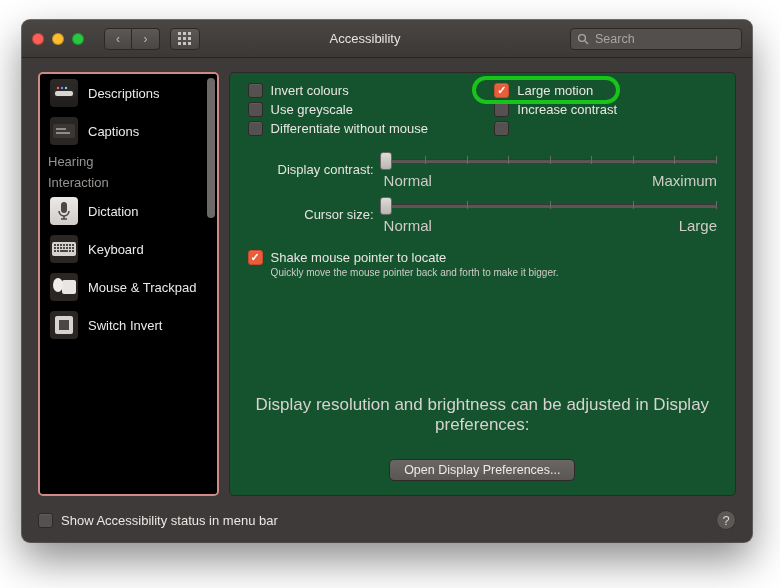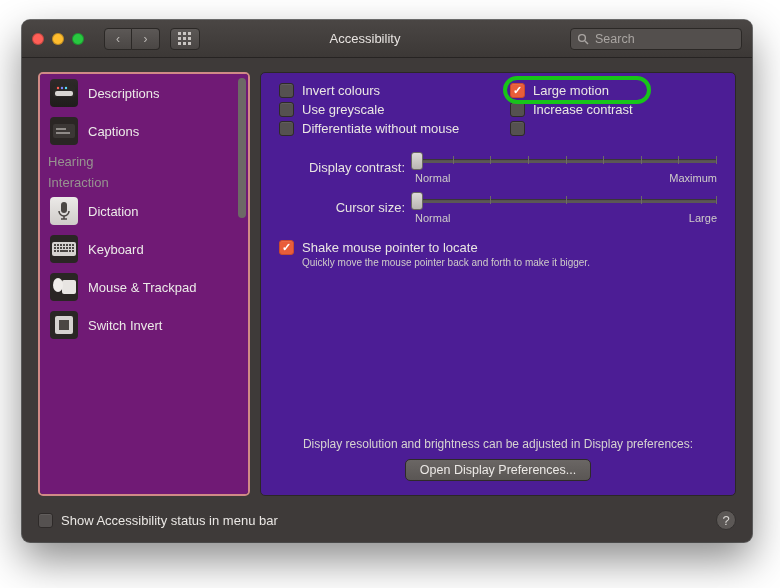--- a/index.html
+++ b/index.html
@@ -83,21 +83,21 @@
   
   .sidebar-wrap {
     border: 2px solid #d08a86;
     border-radius: 5px;
     padding: 0;
     width: 212px;
     position: relative;
   }
   .sidebar {
     width: 100%; height: 100%;
-    background: #701a75;
+    background: #000000;
     border-radius: 3px;
     overflow: hidden;
     position: relative;
   }
   .sidebar-scroll {
     position:absolute; right:2px; top:4px; bottom:4px; width:10px;
   }
   .scroll-thumb {
     position:absolute; left:2px; right:0; top:0; height:140px;
     background:#6d6966; border-radius:5px;
@@ -117,21 +117,21 @@
     border-radius:4px;
     display:flex; align-items:center; justify-content:center;
     flex:0 0 28px;
     color:#fff;
     font-size:13px;
   }
 
   
   .main {
     flex:1 1 auto;
-    background:#4c1d95;
+    background:#14532d;
     border:1px solid #2b2826;
     border-radius:5px;
     padding: 10px 18px 14px 18px;
     display:flex; flex-direction:column;
   }
 
   
   .chkrow { display:flex; align-items:center; gap:8px; }
   .chk {
     width:15px; height:15px; border-radius:3px;
@@ -173,27 +173,27 @@
     background:#5b5755; border-radius:2px;
     box-shadow: inset 0 1px 1px rgba(0,0,0,0.4);
   }
   .ticks { position:absolute; left:0; right:0; top:6px; height:10px; display:flex; justify-content:space-between; }
   .tick { width:1px; height:8px; background:#6e6a67; }
   .thumb {
     position:absolute; top:2px; width:12px; height:18px;
     background:linear-gradient(#dedbd9,#b9b5b2);
     border:1px solid #6b6764; border-radius:3px;
   }
-  .ends { display:flex; justify-content:space-between; font-size:11px; color:#cfccc9; margin-top:2px; }
+  .ends { display:flex; justify-content:space-between; font-size:15px; color:#cfccc9; margin-top:2px; }
 
   .hint { color:#cfccc9; font-size:10px; margin-left:23px; margin-top:2px; }
 
-  .footer-note { text-align:center; color:#d6d3d0; font-size:12px; margin-top:auto; }
+  .footer-note { text-align:center; color:#d6d3d0; font-size:17px; margin-top:auto; }
   .btn {
-    display:inline-block; margin:8px auto 0 auto;
+    display:inline-block; margin:24px auto 0 auto;
     background:linear-gradient(#6a6664,#5a5654);
     border:1px solid #2e2a29; border-radius:5px;
     padding:3px 14px; color:#ece9e6; font-size:12.5px;
   }
 
   .bottombar { display:flex; align-items:center; justify-content:space-between; padding-top:4px; }
   .helpbtn {
     width:20px; height:20px; border-radius:50%;
     background:#5c5856; color:#d9d6d3;
     display:flex; align-items:center; justify-content:center;

